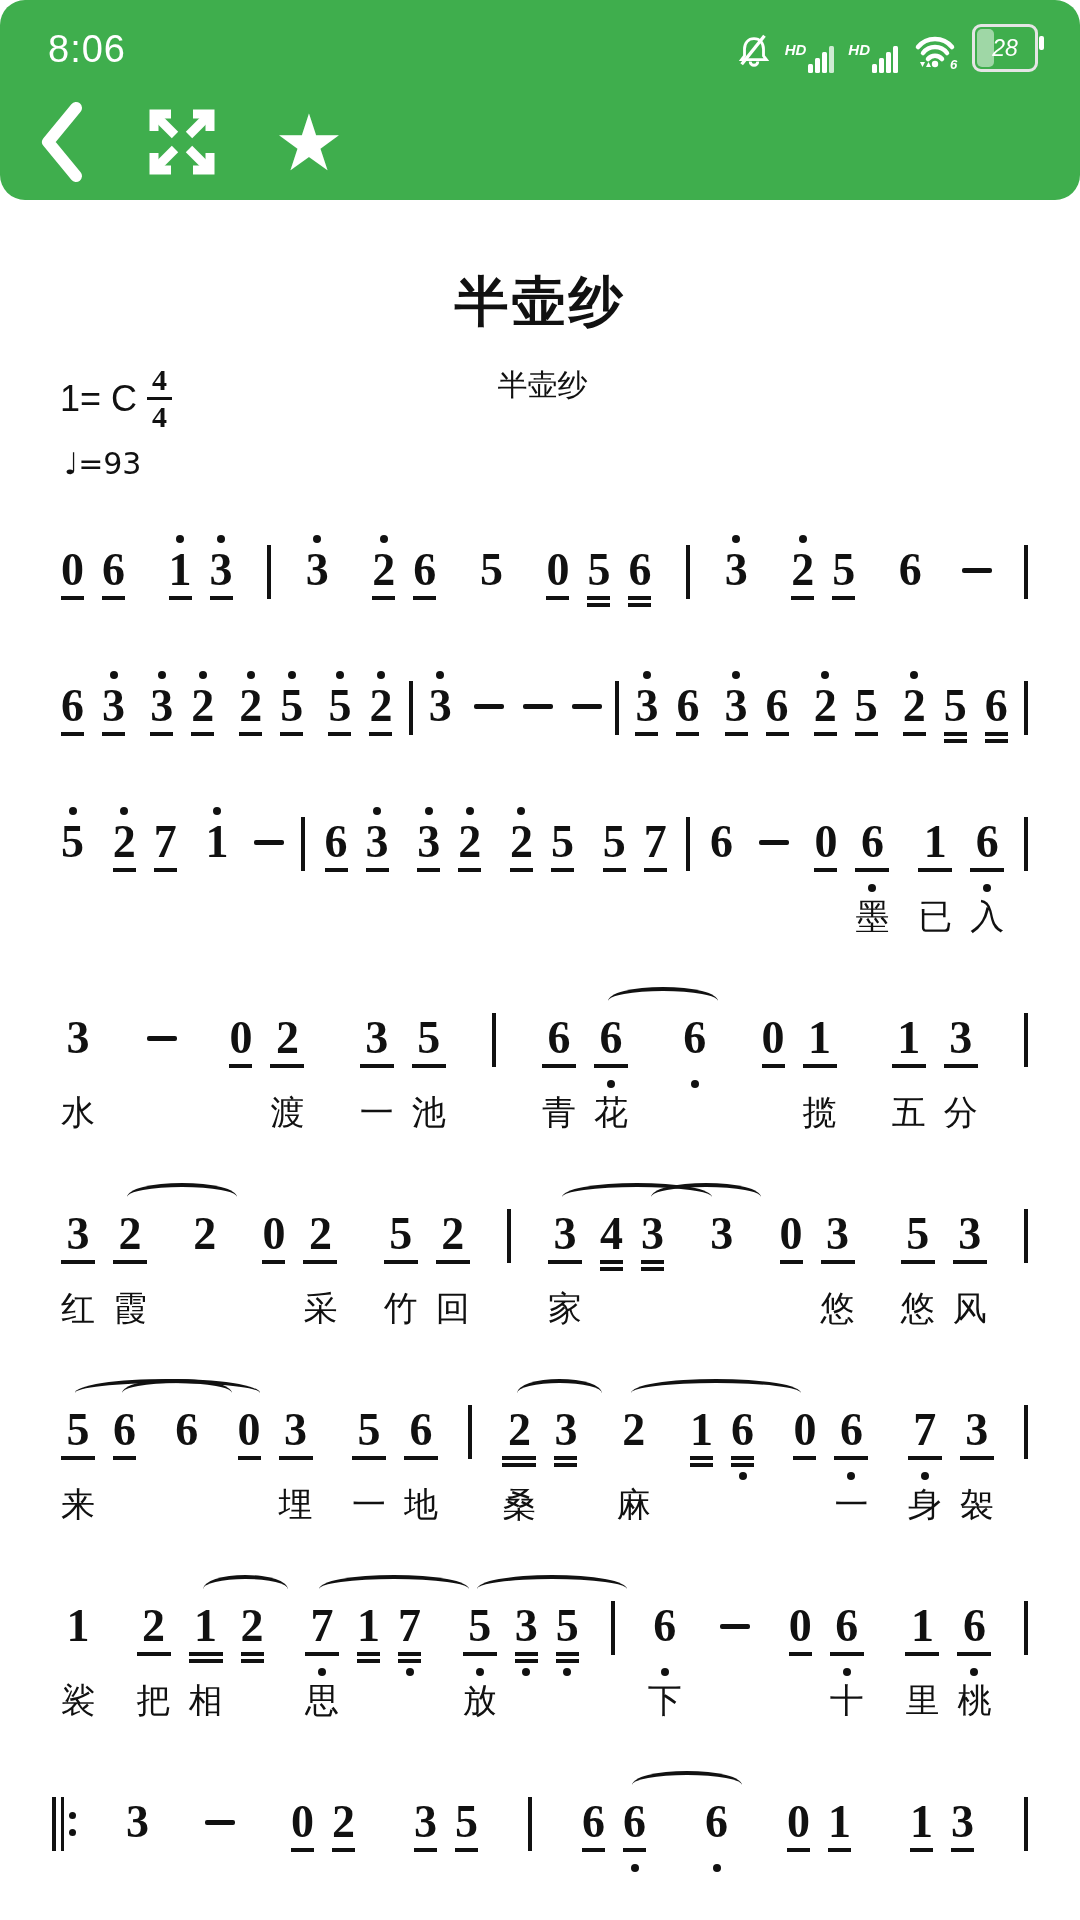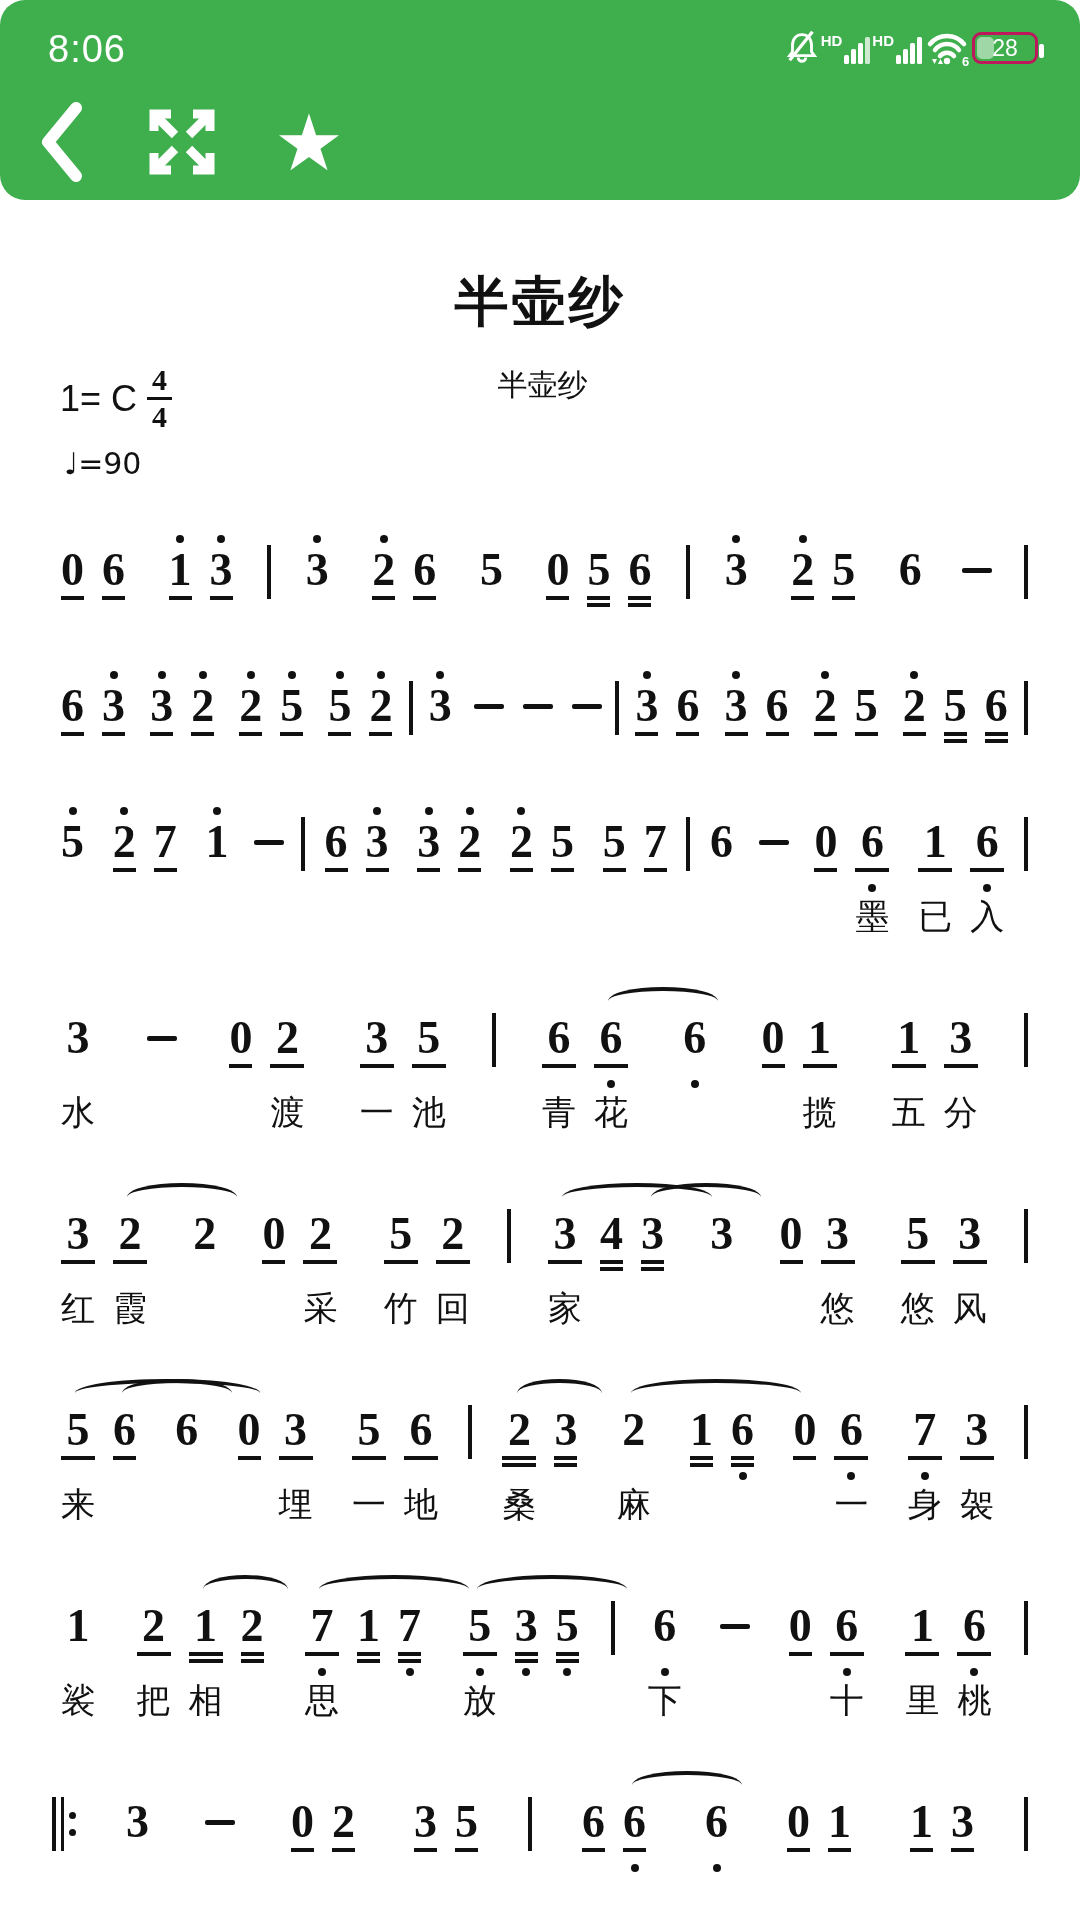--- a/index.html
+++ b/index.html
@@ -5,24 +5,24 @@
   * { margin:0; padding:0; box-sizing:border-box; }
   html,body { width:1080px; height:1920px; }
   body { background:#ffffff; color:#111; overflow:hidden;
          font-family:"Liberation Sans", sans-serif; }
 
   
   .hdr { background:var(--green,#3fae4d); height:200px; width:100%;border-radius:25px; }
   .status { display:flex; justify-content:space-between; align-items:center;
             padding:20px 42px 0 48px; height:78px; }
   .time { color:#fff; font-size:38px; font-weight:400; letter-spacing:1px; }
-  .sicons { display:flex; align-items:center; gap:0; }
+  .sicons { display:flex; align-items:flex-end; gap:12px;font-style:italic; }
   .sig { display:flex; align-items:flex-start; }
   .sig .hd { color:#fff; font-size:15px; font-weight:700; margin-right:2px; line-height:1; }
-  .batt { position:relative; width:66px; height:32px; border:3px solid #be185d; border-radius:9px;
+  .batt { position:relative; width:66px; height:48px; border:3px solid #e5e5e5; border-radius:9px;
           display:flex; align-items:center; justify-content:center; margin-bottom:2px; }
   .batt .fill { position:absolute; left:2px; top:2px; bottom:2px; width:34%;
                 background:rgba(255,255,255,.5); border-radius:5px; }
   .batt .pct { position:relative; color:#fff; font-size:23px; line-height:1; }
   .batt .nub { position:absolute; right:-9px; top:9px; width:5px; height:14px;
                background:#fff; border-radius:2px; }
   .navrow { display:flex; align-items:center; gap:52px; padding:18px 0 0 34px; height:112px; }
   .navbtn { background:none; border:none; display:flex; align-items:center; cursor:pointer; }
   .star { color:#fff; font-size:78px; line-height:1; font-family:"DejaVu Sans",sans-serif; }
 
@@ -160,21 +160,21 @@
         <span class="frac">
           <span class="top">4</span>
           <span class="bot">4</span>
         </span>
       </div>
       <div class="subtitle">半壶纱</div>
       <div class="credits">
       </div>
     </div>
 
-    <div class="tempo">♩=90</div>
+    <div class="tempo">♩=93</div>
 
     <div id="score">
         <div class="srow">
           <div class="grp">
             <div class="note">
               <div class="odot"></div>
               <div class="num">0</div>
               <div class="beams">
                 <div class="bl on"></div>
                 <div class="bl"></div>

